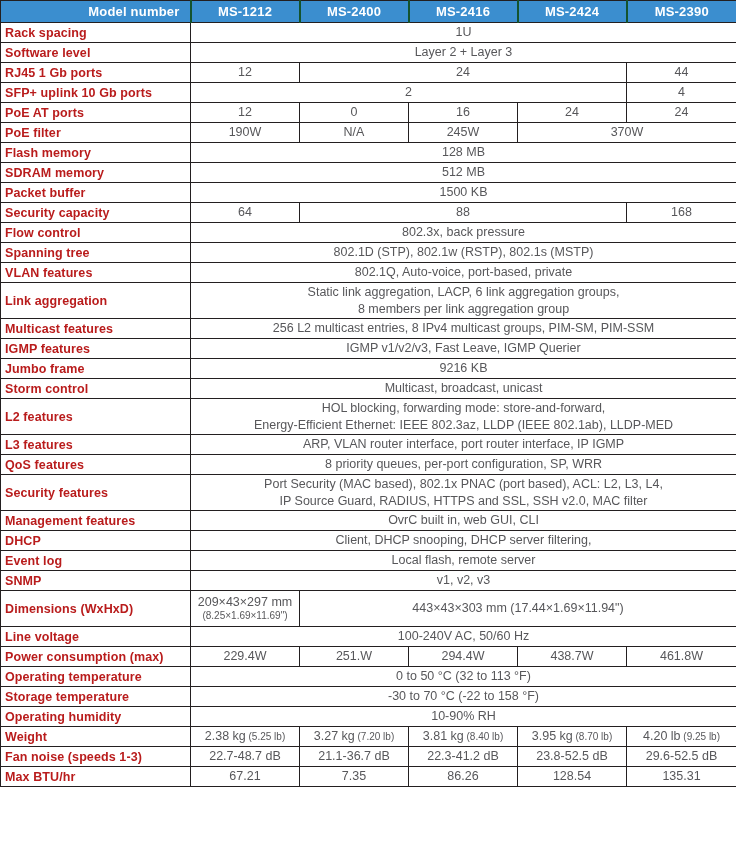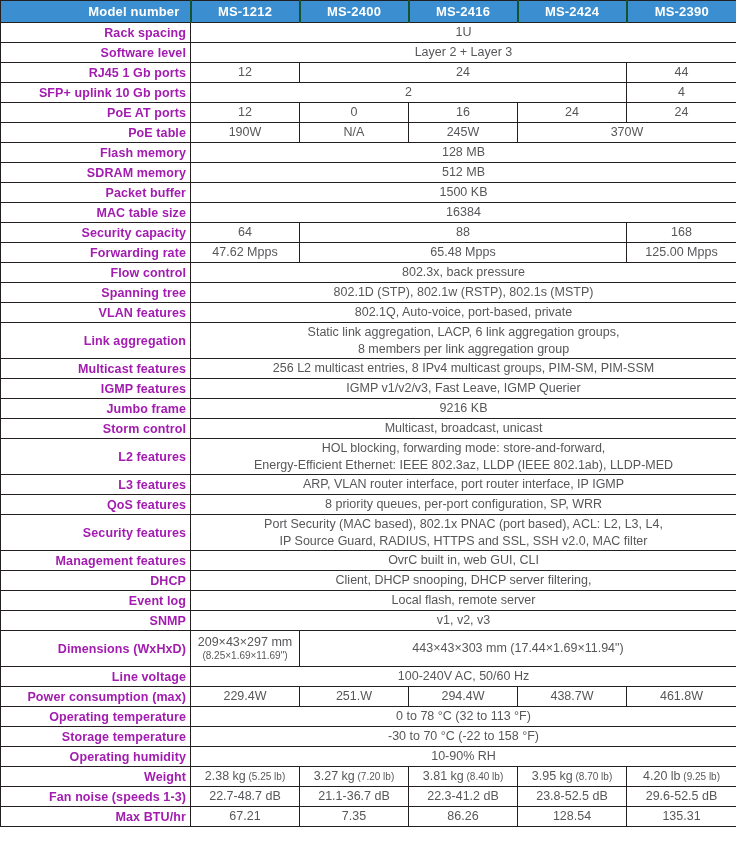--- a/index.html
+++ b/index.html
@@ -33,22 +33,22 @@
     border: 1px solid #231f20;
     height: 20px;
     padding: 1px 4px;
     vertical-align: middle;
     box-sizing: border-box;
   }
   tbody tr.tall td { height: 36px; }
   td.label {
     font-size: 12.5px;
     font-weight: bold;
-    color: #a21caf;
-    text-align: right;
+    color: #b91c1c;
+    text-align: left;
     letter-spacing: 0.1px;
   }
   td.value {
     font-size: 12.5px;
     color: #57575a;
     text-align: center;
     line-height: 1.3;
   }
   td.value .main { white-space: pre-line; }
   td.value .small { font-size: 10px; }
@@ -98,53 +98,43 @@
       </tr>
       <tr>
         <td class="label">PoE AT ports</td>
         <td class="value"><span class="main">12</span></td>
         <td class="value"><span class="main">0</span></td>
         <td class="value"><span class="main">16</span></td>
         <td class="value"><span class="main">24</span></td>
         <td class="value"><span class="main">24</span></td>
       </tr>
       <tr>
-        <td class="label">PoE table</td>
+        <td class="label">PoE filter</td>
         <td class="value"><span class="main">190W</span></td>
         <td class="value"><span class="main">N/A</span></td>
         <td class="value"><span class="main">245W</span></td>
         <td class="value" colspan="2"><span class="main">370W</span></td>
       </tr>
       <tr>
         <td class="label">Flash memory</td>
         <td class="value" colspan="5"><span class="main">128 MB</span></td>
       </tr>
       <tr>
         <td class="label">SDRAM memory</td>
         <td class="value" colspan="5"><span class="main">512 MB</span></td>
       </tr>
       <tr>
         <td class="label">Packet buffer</td>
         <td class="value" colspan="5"><span class="main">1500 KB</span></td>
       </tr>
       <tr>
-        <td class="label">MAC table size</td>
-        <td class="value" colspan="5"><span class="main">16384</span></td>
-      </tr>
-      <tr>
         <td class="label">Security capacity</td>
         <td class="value"><span class="main">64</span></td>
         <td class="value" colspan="3"><span class="main">88</span></td>
         <td class="value"><span class="main">168</span></td>
-      </tr>
-      <tr>
-        <td class="label">Forwarding rate</td>
-        <td class="value"><span class="main">47.62 Mpps</span></td>
-        <td class="value" colspan="3"><span class="main">65.48 Mpps</span></td>
-        <td class="value"><span class="main">125.00 Mpps</span></td>
       </tr>
       <tr>
         <td class="label">Flow control</td>
         <td class="value" colspan="5"><span class="main">802.3x, back pressure</span></td>
       </tr>
       <tr>
         <td class="label">Spanning tree</td>
         <td class="value" colspan="5"><span class="main">802.1D (STP), 802.1w (RSTP), 802.1s (MSTP)</span></td>
       </tr>
       <tr>
@@ -218,21 +208,21 @@
       <tr>
         <td class="label">Power consumption (max)</td>
         <td class="value"><span class="main">229.4W</span></td>
         <td class="value"><span class="main">251.W</span></td>
         <td class="value"><span class="main">294.4W</span></td>
         <td class="value"><span class="main">438.7W</span></td>
         <td class="value"><span class="main">461.8W</span></td>
       </tr>
       <tr>
         <td class="label">Operating temperature</td>
-        <td class="value" colspan="5"><span class="main">0 to 78 °C (32 to 113 °F)</span></td>
+        <td class="value" colspan="5"><span class="main">0 to 50 °C (32 to 113 °F)</span></td>
       </tr>
       <tr>
         <td class="label">Storage temperature</td>
         <td class="value" colspan="5"><span class="main">-30 to 70 °C (-22 to 158 °F)</span></td>
       </tr>
       <tr>
         <td class="label">Operating humidity</td>
         <td class="value" colspan="5"><span class="main">10-90% RH</span></td>
       </tr>
       <tr>

